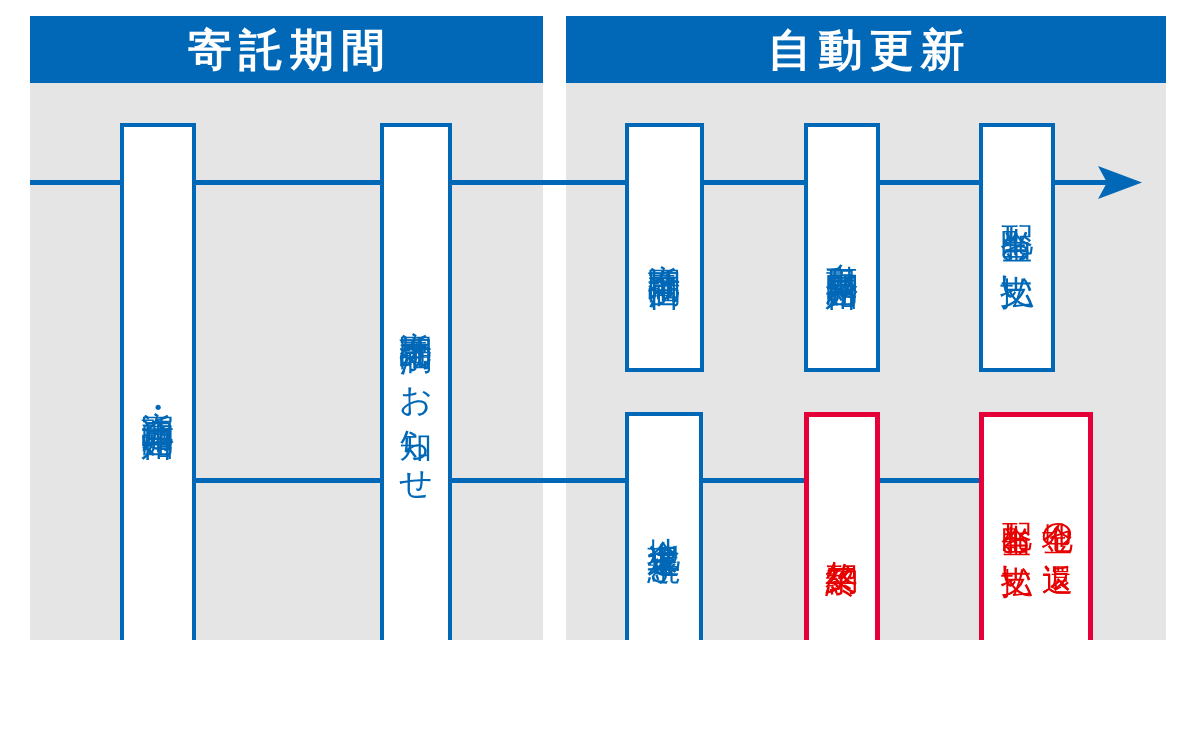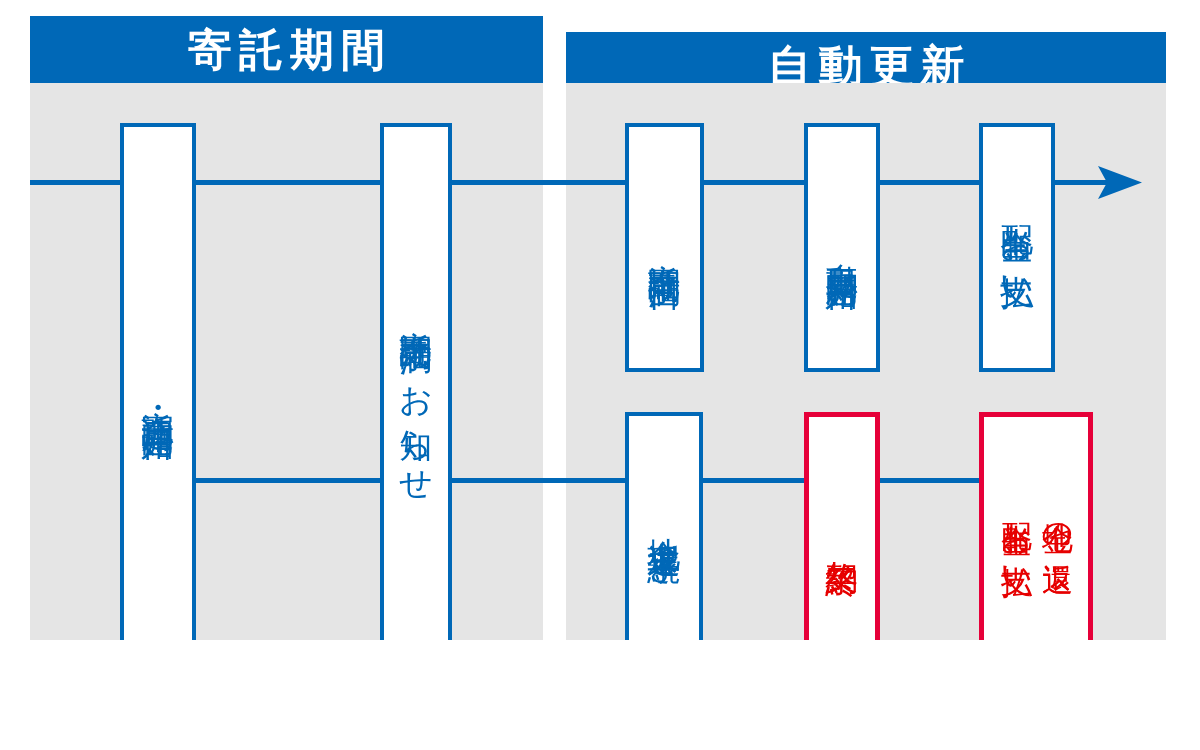--- a/index.html
+++ b/index.html
@@ -31,21 +31,21 @@
     font-size: 44px;
     font-weight: bold;
     letter-spacing: 7px;
     display: flex;
     align-items: center;
     justify-content: center;
     line-height: 1;
     text-indent: 7px; 
   }
   .header-left  { left: 30px;  width: 513px; }
-  .header-right { left: 566px; width: 600px; margin-top: 16px; }
+  .header-right { left: 566px; width: 600px; }
   
   .panel {
     position: absolute;
     top: 83px;
     height: 625px;
     background: var(--gray, #e5e5e5);
   }
   .panel-left  { left: 30px;  width: 513px; }
   .panel-right { left: 566px; width: 600px; }
   

